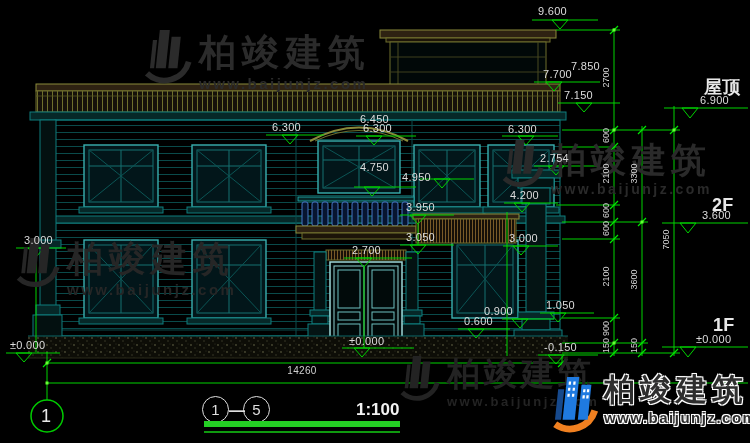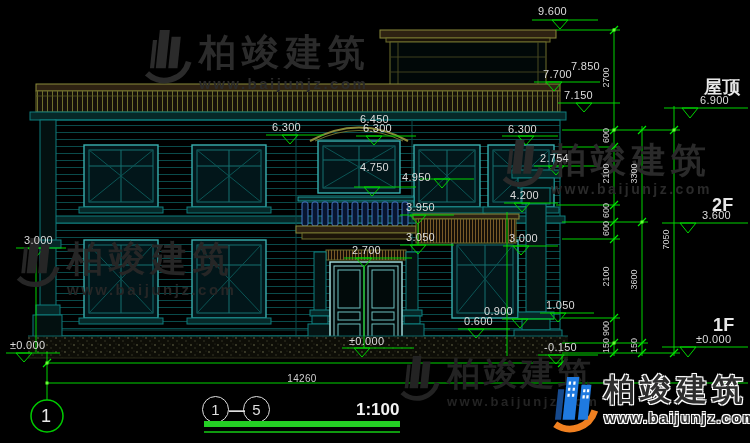--- a/index.html
+++ b/index.html
@@ -329,21 +329,21 @@
   <span class="vdim" style="left:584px;top:206px;">600</span>
   <span class="vdim" style="left:584px;top:224px;">600</span>
   <span class="vdim" style="left:584px;top:272px;">2100</span>
   <span class="vdim" style="left:584px;top:324px;">900</span>
   <span class="vdim" style="left:584px;top:341px;">150</span>
   <span class="vdim" style="left:612px;top:169px;">3300</span>
   <span class="vdim" style="left:612px;top:275px;">3600</span>
   <span class="vdim" style="left:612px;top:341px;">150</span>
   <span class="vdim" style="left:644px;top:235px;">7050</span>
 
-  <span class="lbl" style="left:272px;top:366px;font-size:10px;width:60px;text-align:center;color:#cfcfcf;margin-top:8px;">14260</span>
+  <span class="lbl" style="left:272px;top:366px;font-size:10px;width:60px;text-align:center;color:#cfcfcf;">14260</span>
 
   <span class="lbl" style="left:41px;top:407px;font-size:18px;color:#e8e8e8;">1</span>
 
   <div class="axc" style="left:202px;top:396px;width:27px;height:27px;font-size:15px;">
     <span>1</span>
   </div>
   <span class="t-dash" style="left:229px;top:402px;">—</span>
   <div class="axc" style="left:243px;top:396px;width:27px;height:27px;font-size:15px;">
     <span>5</span>
   </div>

